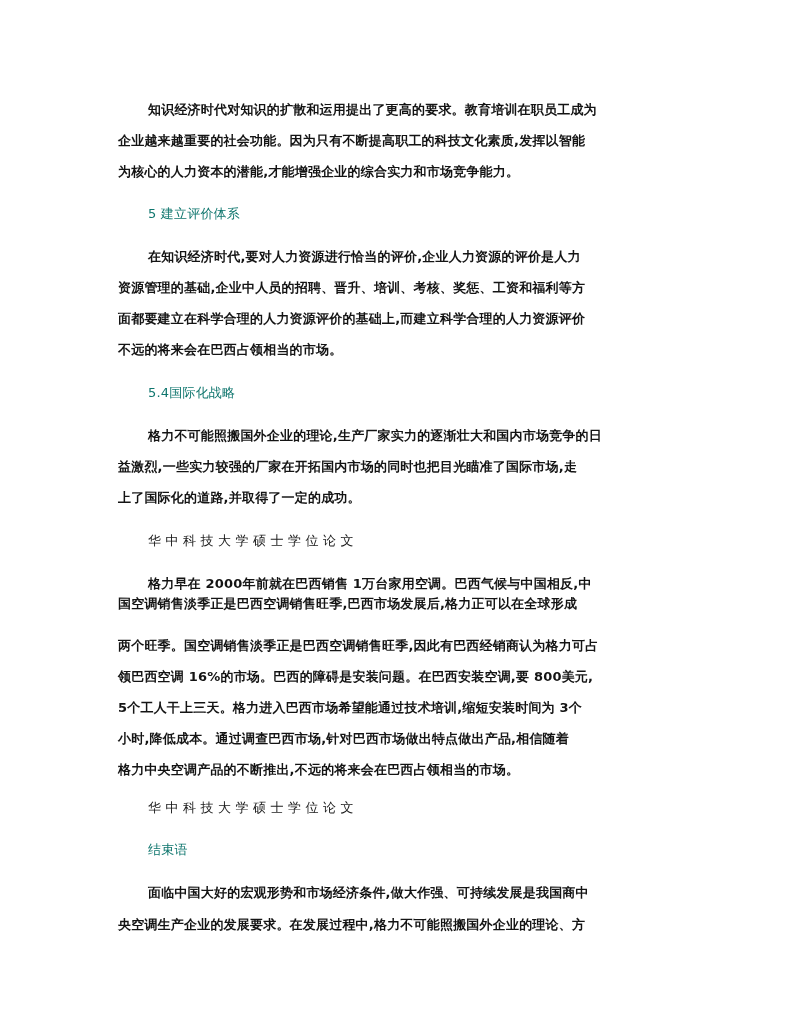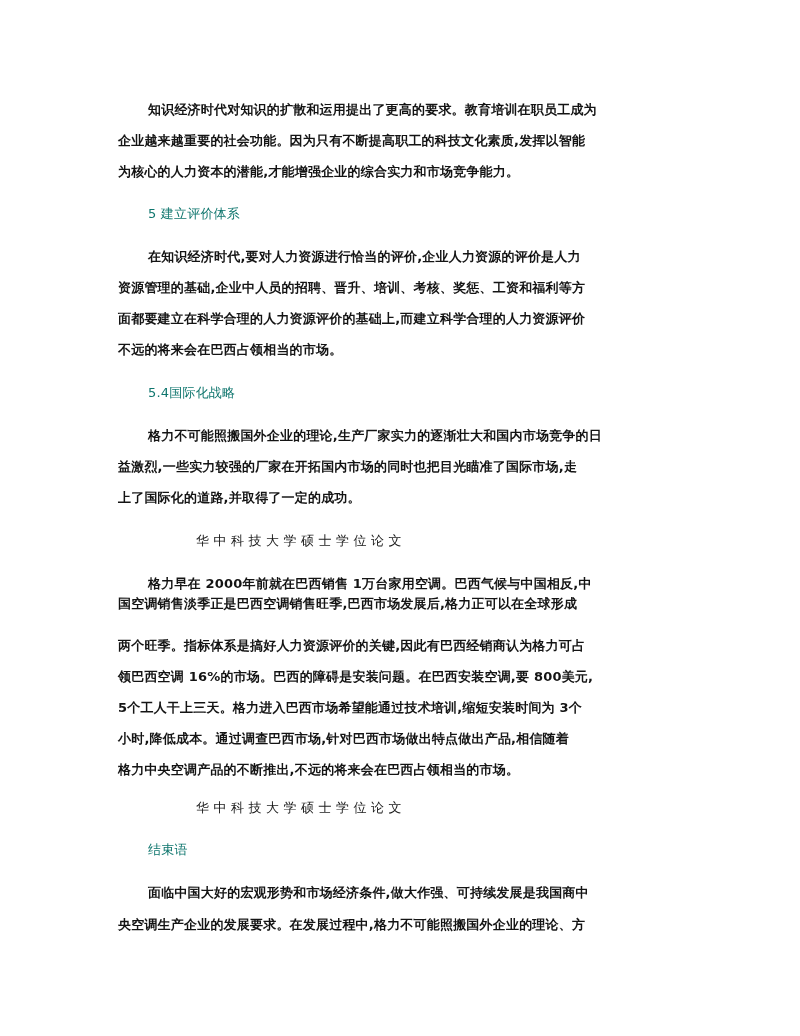--- a/index.html
+++ b/index.html
@@ -3,21 +3,21 @@
 <meta charset="utf-8">
 <style>
   html, body { margin: 0; padding: 0; background: #ffffff; }
   body { width: 800px; height: 1036px; position: relative; overflow: hidden;
          font-family: "DejaVu Sans", "Liberation Sans", sans-serif; color: #111111; }
   .page { position: absolute; left: 0; top: 0; width: 800px; height: 1036px; background: #ffffff; }
   .line { position: absolute; left: 118px; white-space: nowrap; font-size: 13px;
           line-height: 20px; letter-spacing: 0.2px; font-weight: 600; color: #141414; }
   .indent { left: 148px; }
   .heading { left: 148px; font-weight: 400; color: #0f766e; }
-  .uni { left: 148px; font-weight: 500; letter-spacing: 4.5px; color: #1a1a1a; margin-left: 48px; }
+  .uni { left: 148px; font-weight: 500; letter-spacing: 4.5px; color: #1a1a1a; }
 </style>
 </head>
 <body>
 
 <div class="page">
 
   <div>
     <div class="line indent" style="top:100px">知识经济时代对知识的扩散和运用提出了更高的要求。教育培训在职员工成为</div>
     <div class="line" style="top:131px">企业越来越重要的社会功能。因为只有不断提高职工的科技文化素质,发挥以智能</div>
     <div class="line" style="top:162px">为核心的人力资本的潜能,才能增强企业的综合实力和市场竞争能力。</div>
@@ -38,21 +38,21 @@
     <div class="line indent" style="top:426px">格力不可能照搬国外企业的理论,生产厂家实力的逐渐壮大和国内市场竞争的日</div>
     <div class="line" style="top:457px">益激烈,一些实力较强的厂家在开拓国内市场的同时也把目光瞄准了国际市场,走</div>
     <div class="line" style="top:488px">上了国际化的道路,并取得了一定的成功。</div>
   </div>
 
   <div class="line uni" style="top:531px">华中科技大学硕士学位论文</div>
 
   <div>
     <div class="line indent" style="top:574px">格力早在 2000年前就在巴西销售 1万台家用空调。巴西气候与中国相反,中</div>
     <div class="line" style="top:594px">国空调销售淡季正是巴西空调销售旺季,巴西市场发展后,格力正可以在全球形成</div>
-    <div class="line" style="top:636px">两个旺季。指标体系是搞好人力资源评价的关键,因此有巴西经销商认为格力可占</div>
+    <div class="line" style="top:636px">两个旺季。国空调销售淡季正是巴西空调销售旺季,因此有巴西经销商认为格力可占</div>
     <div class="line" style="top:667px">领巴西空调 16%的市场。巴西的障碍是安装问题。在巴西安装空调,要 800美元,</div>
     <div class="line" style="top:698px">5个工人干上三天。格力进入巴西市场希望能通过技术培训,缩短安装时间为 3个</div>
     <div class="line" style="top:729px">小时,降低成本。通过调查巴西市场,针对巴西市场做出特点做出产品,相信随着</div>
     <div class="line" style="top:760px">格力中央空调产品的不断推出,不远的将来会在巴西占领相当的市场。</div>
   </div>
 
   <div class="line uni" style="top:798px">华中科技大学硕士学位论文</div>
 
   <div class="line heading" style="top:840px">结束语</div>
 

